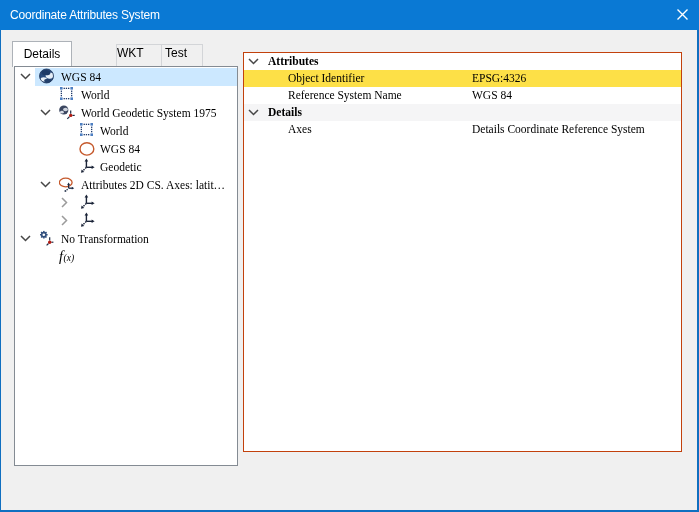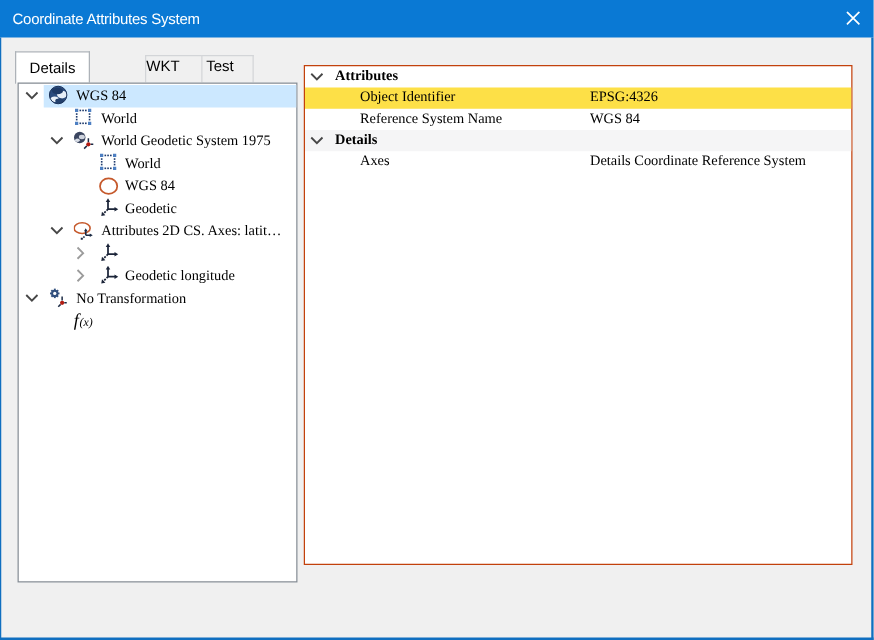--- a/index.html
+++ b/index.html
@@ -189,21 +189,20 @@
     <svg class="ic" style="left:64px;top:0px" width="16" height="16">
       <g stroke="#1b2438" stroke-width="1.4" fill="#1b2438">
         <line x1="7.4" y1="9.3" x2="7.4" y2="2.5"></line>
         <line x1="7.4" y1="9.3" x2="13.8" y2="9.3"></line>
         <line x1="7.4" y1="9.3" x2="3.4" y2="13.3" stroke-dasharray="1.6,1"></line>
         <path d="M7.4,0.6 L5.6,3.6 L9.2,3.6 Z" stroke="none"></path>
         <path d="M15.6,9.3 L12.6,7.5 L12.6,11.1 Z" stroke="none"></path>
         <path d="M2,14.7 L2.6,11.4 L5.3,14.1 Z" stroke="none"></path>
       </g>
     </svg>
-    <div class="lbl" style="left:85px">Geodetic longitude</div>
   </div>
   <div class="trow" style="top:163px">
     <svg class="ic" style="left:5px;top:5px" width="11" height="7">
         <polyline points="1,1 5.5,5.5 10,1" stroke="#474747" stroke-width="1.5" fill="none"></polyline>
       </svg>
     <svg class="ic" style="left:24px;top:0px" width="16" height="16">
       <g fill="#32507e">
         <circle cx="4.8" cy="4.7" r="2.9"></circle>
         <rect x="4.1" y="0.9" width="1.5" height="7.6"></rect>
         <rect x="1" y="4" width="7.6" height="1.5"></rect>

